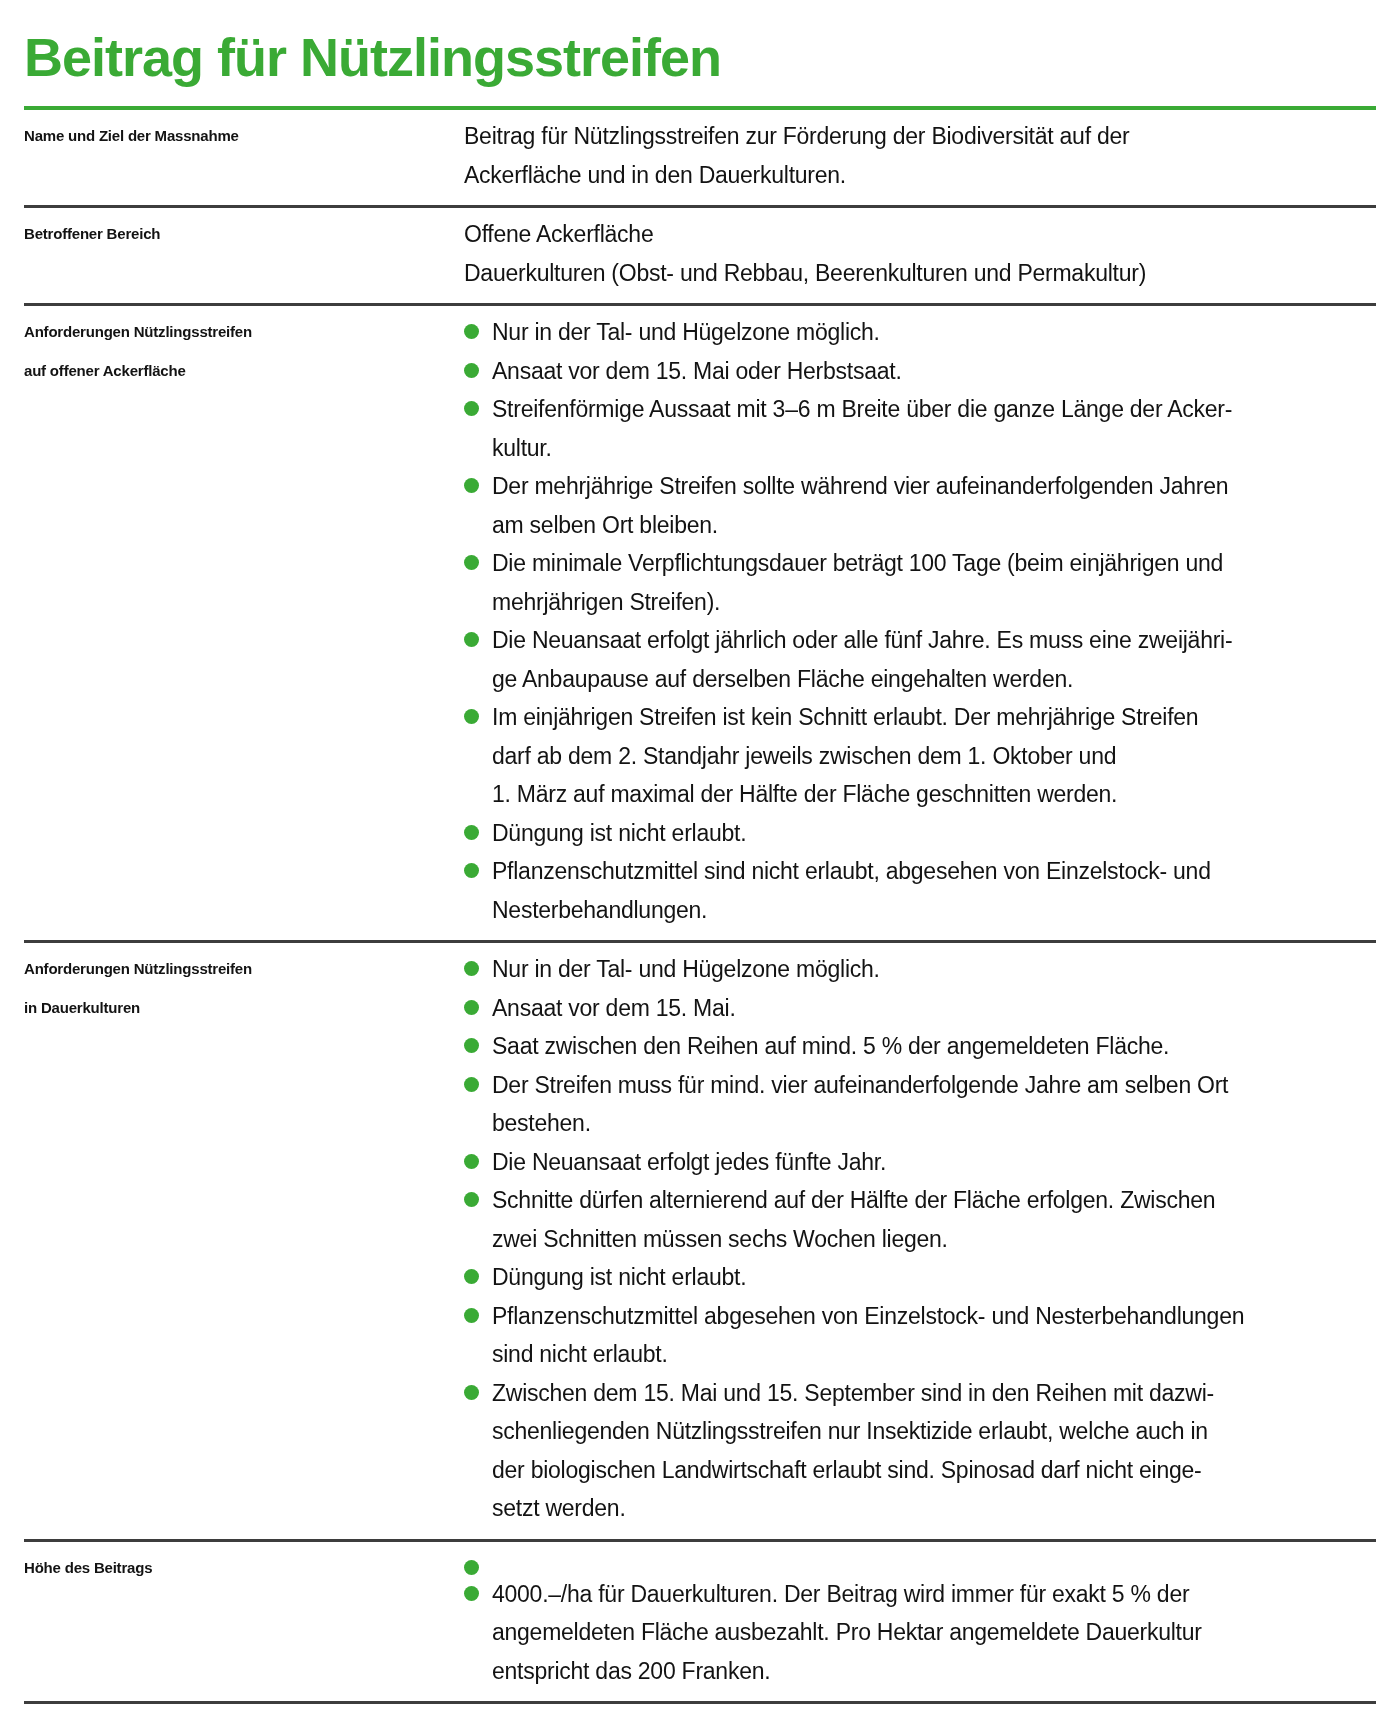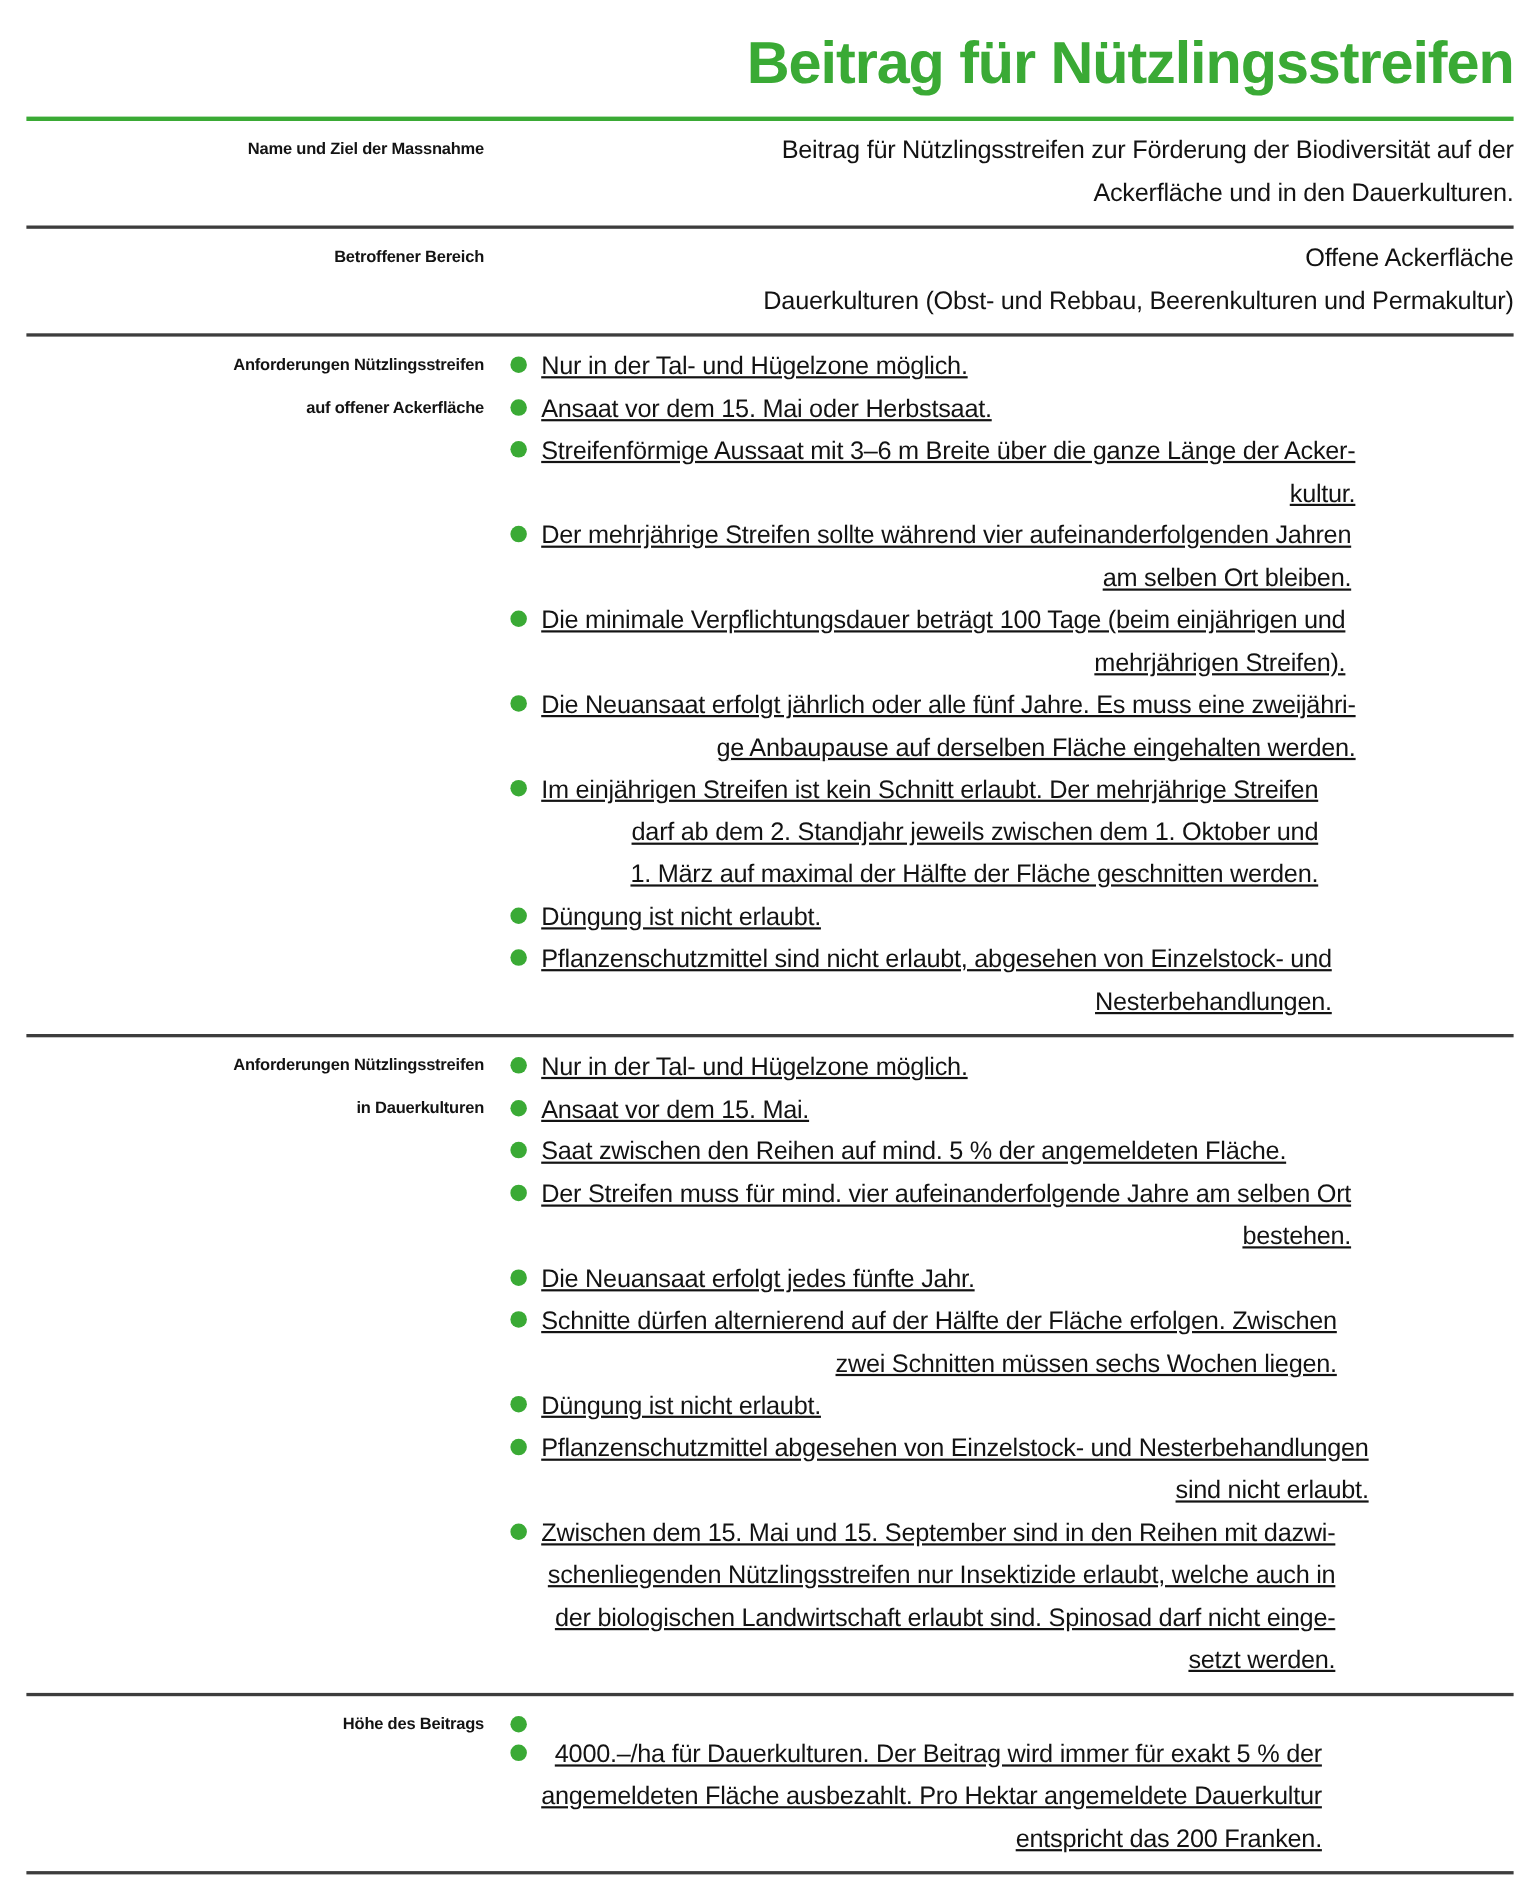--- a/index.html
+++ b/index.html
@@ -11,21 +11,20 @@
     width: 1400px;
     height: 1728px;
     font-family: "Liberation Sans", sans-serif;
     color: #131313;
     box-sizing: border-box;
     overflow: hidden;
   }
   .page {
     padding: 26px 24px 0 24px;
     box-sizing: border-box;
-    text-align: right;
   }
   .doc-title {
     font-size: 54px;
     line-height: 62px;
     font-weight: 600;
     letter-spacing: -1px;
     color: #3aaa35;
     margin: 0 0 18px 0;
   }
   .info-table {
@@ -55,21 +54,20 @@
     font-size: 23px;
     line-height: 38.5px;
     letter-spacing: -0.25px;
   }
   .paragraph {
     white-space: pre-line;
   }
   .bullet {
     display: flex;
     align-items: flex-start;
-    text-decoration: underline;
   }
   .dot {
     flex: 0 0 15px;
     width: 15px;
     height: 15px;
     border-radius: 50%;
     background: #3aaa35;
     margin: 11px 13px 0 0;
   }
   .bullet-text {

